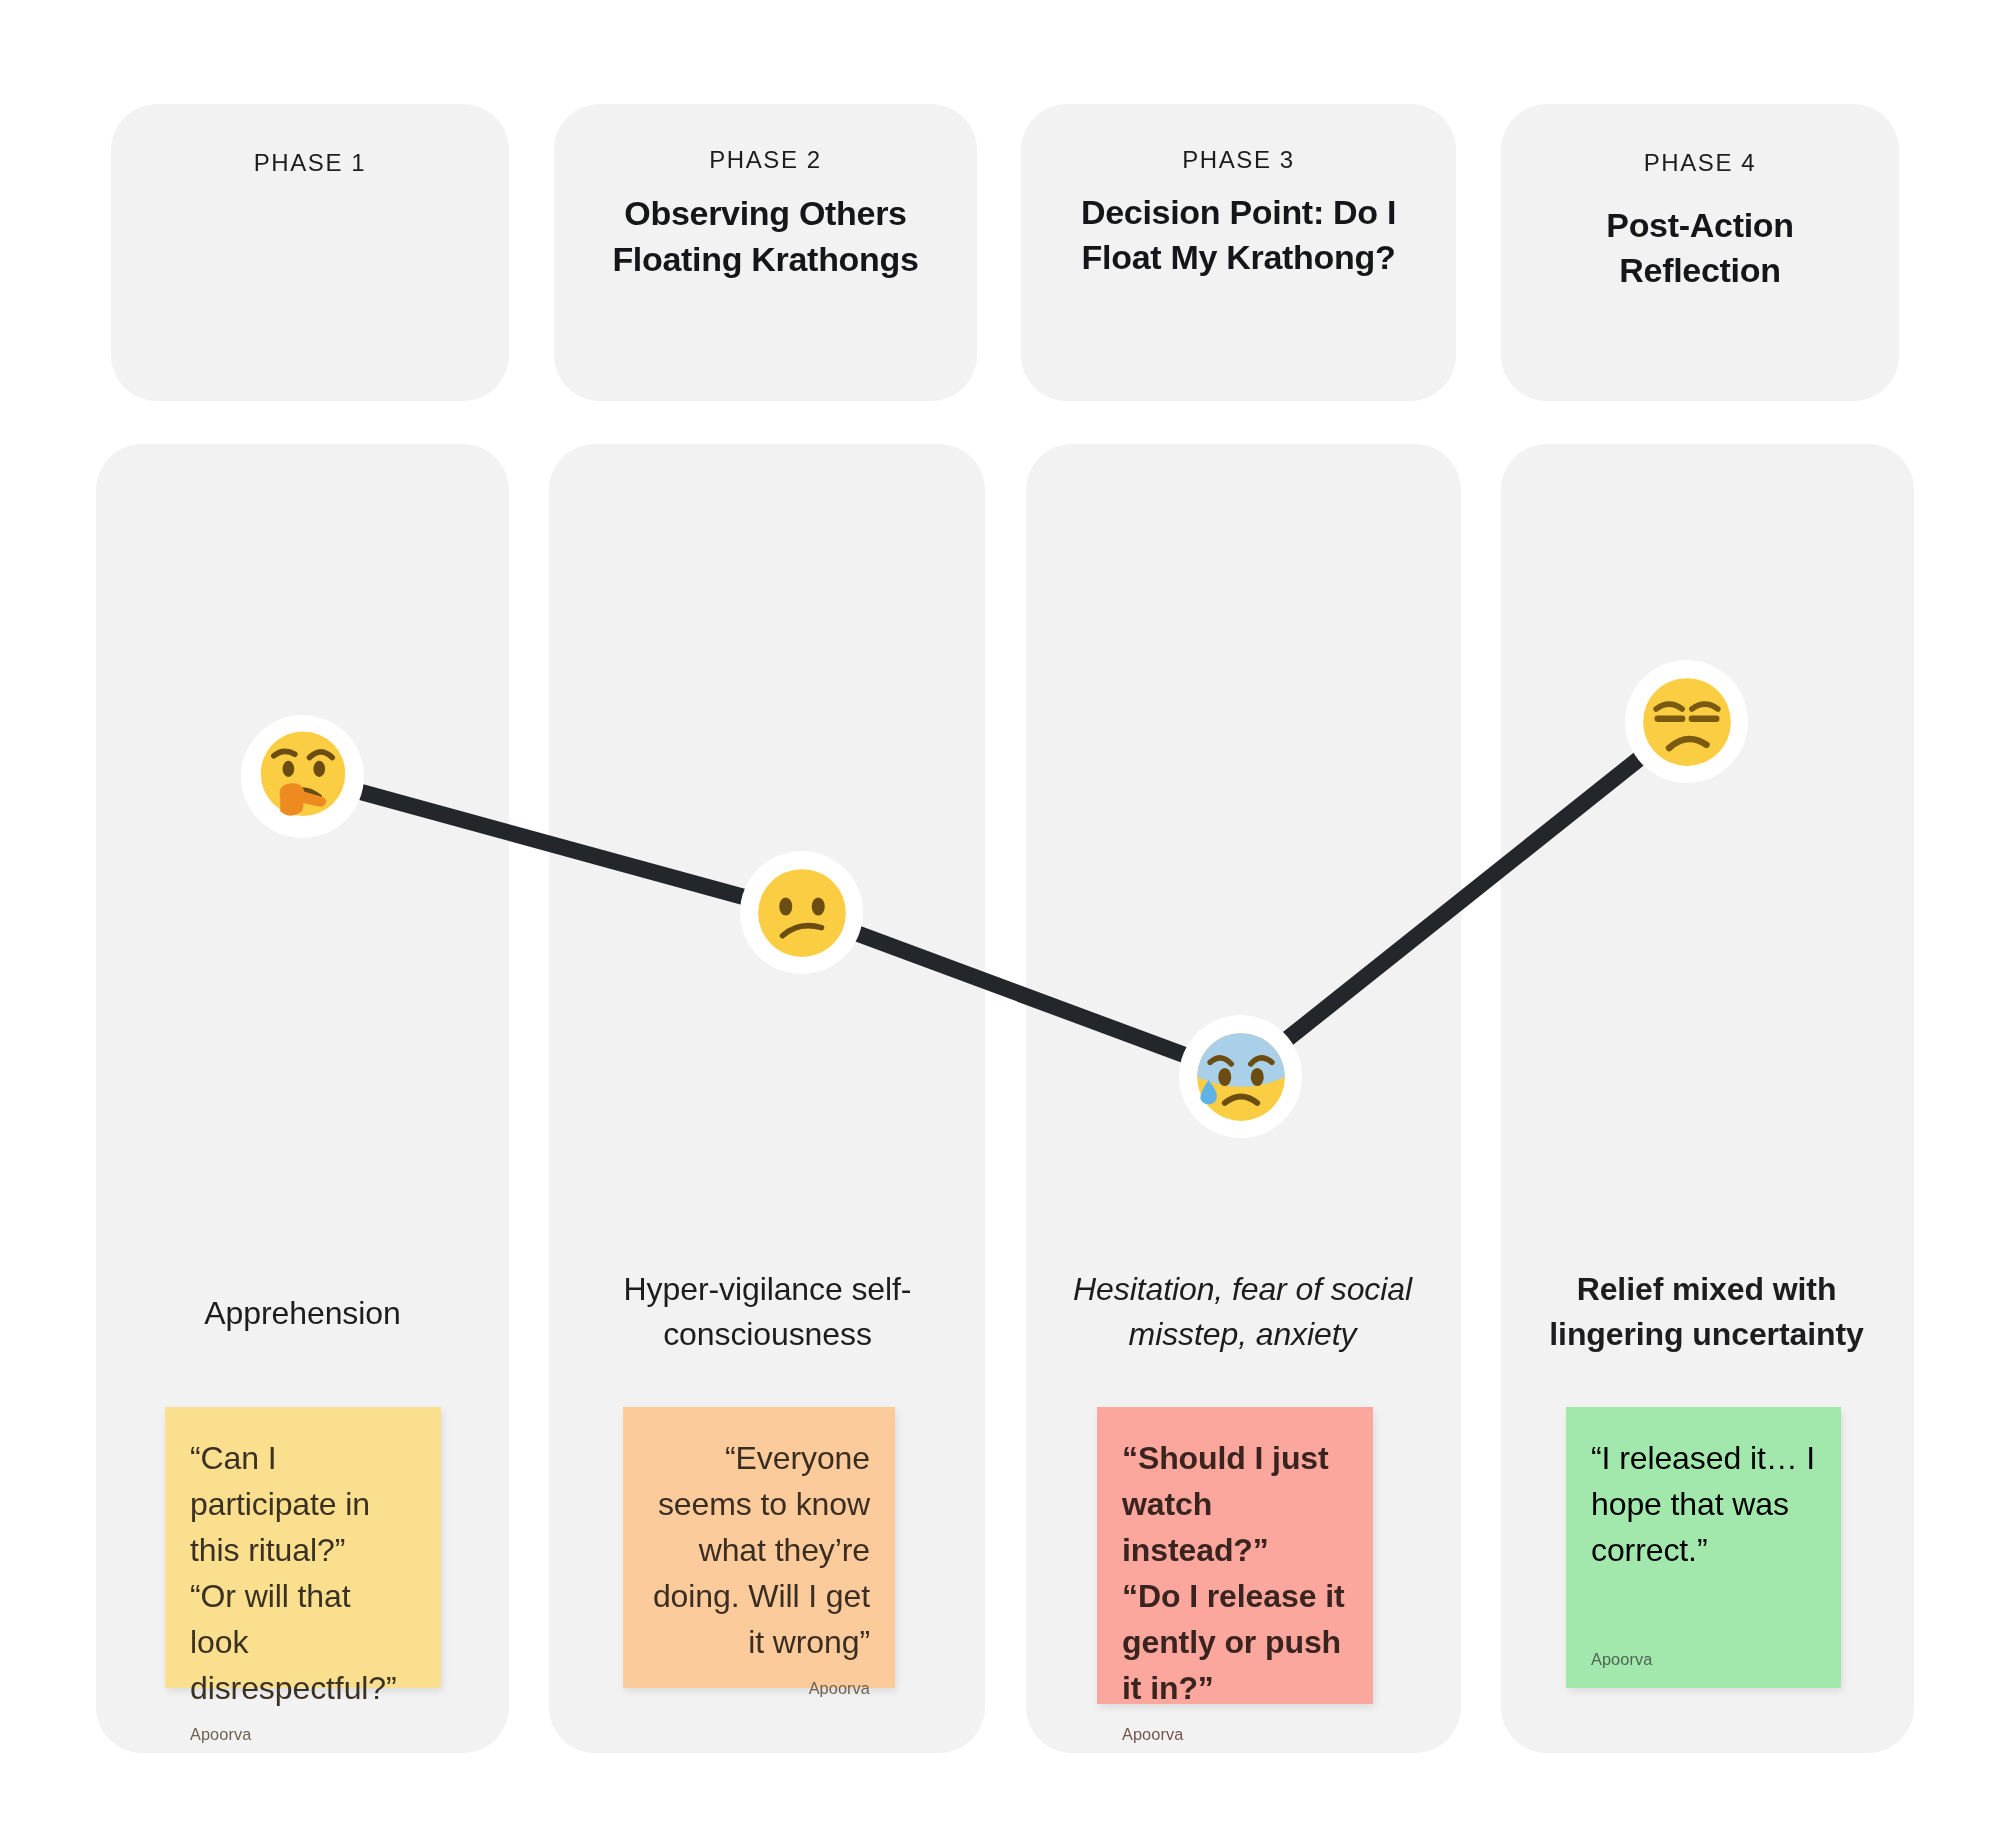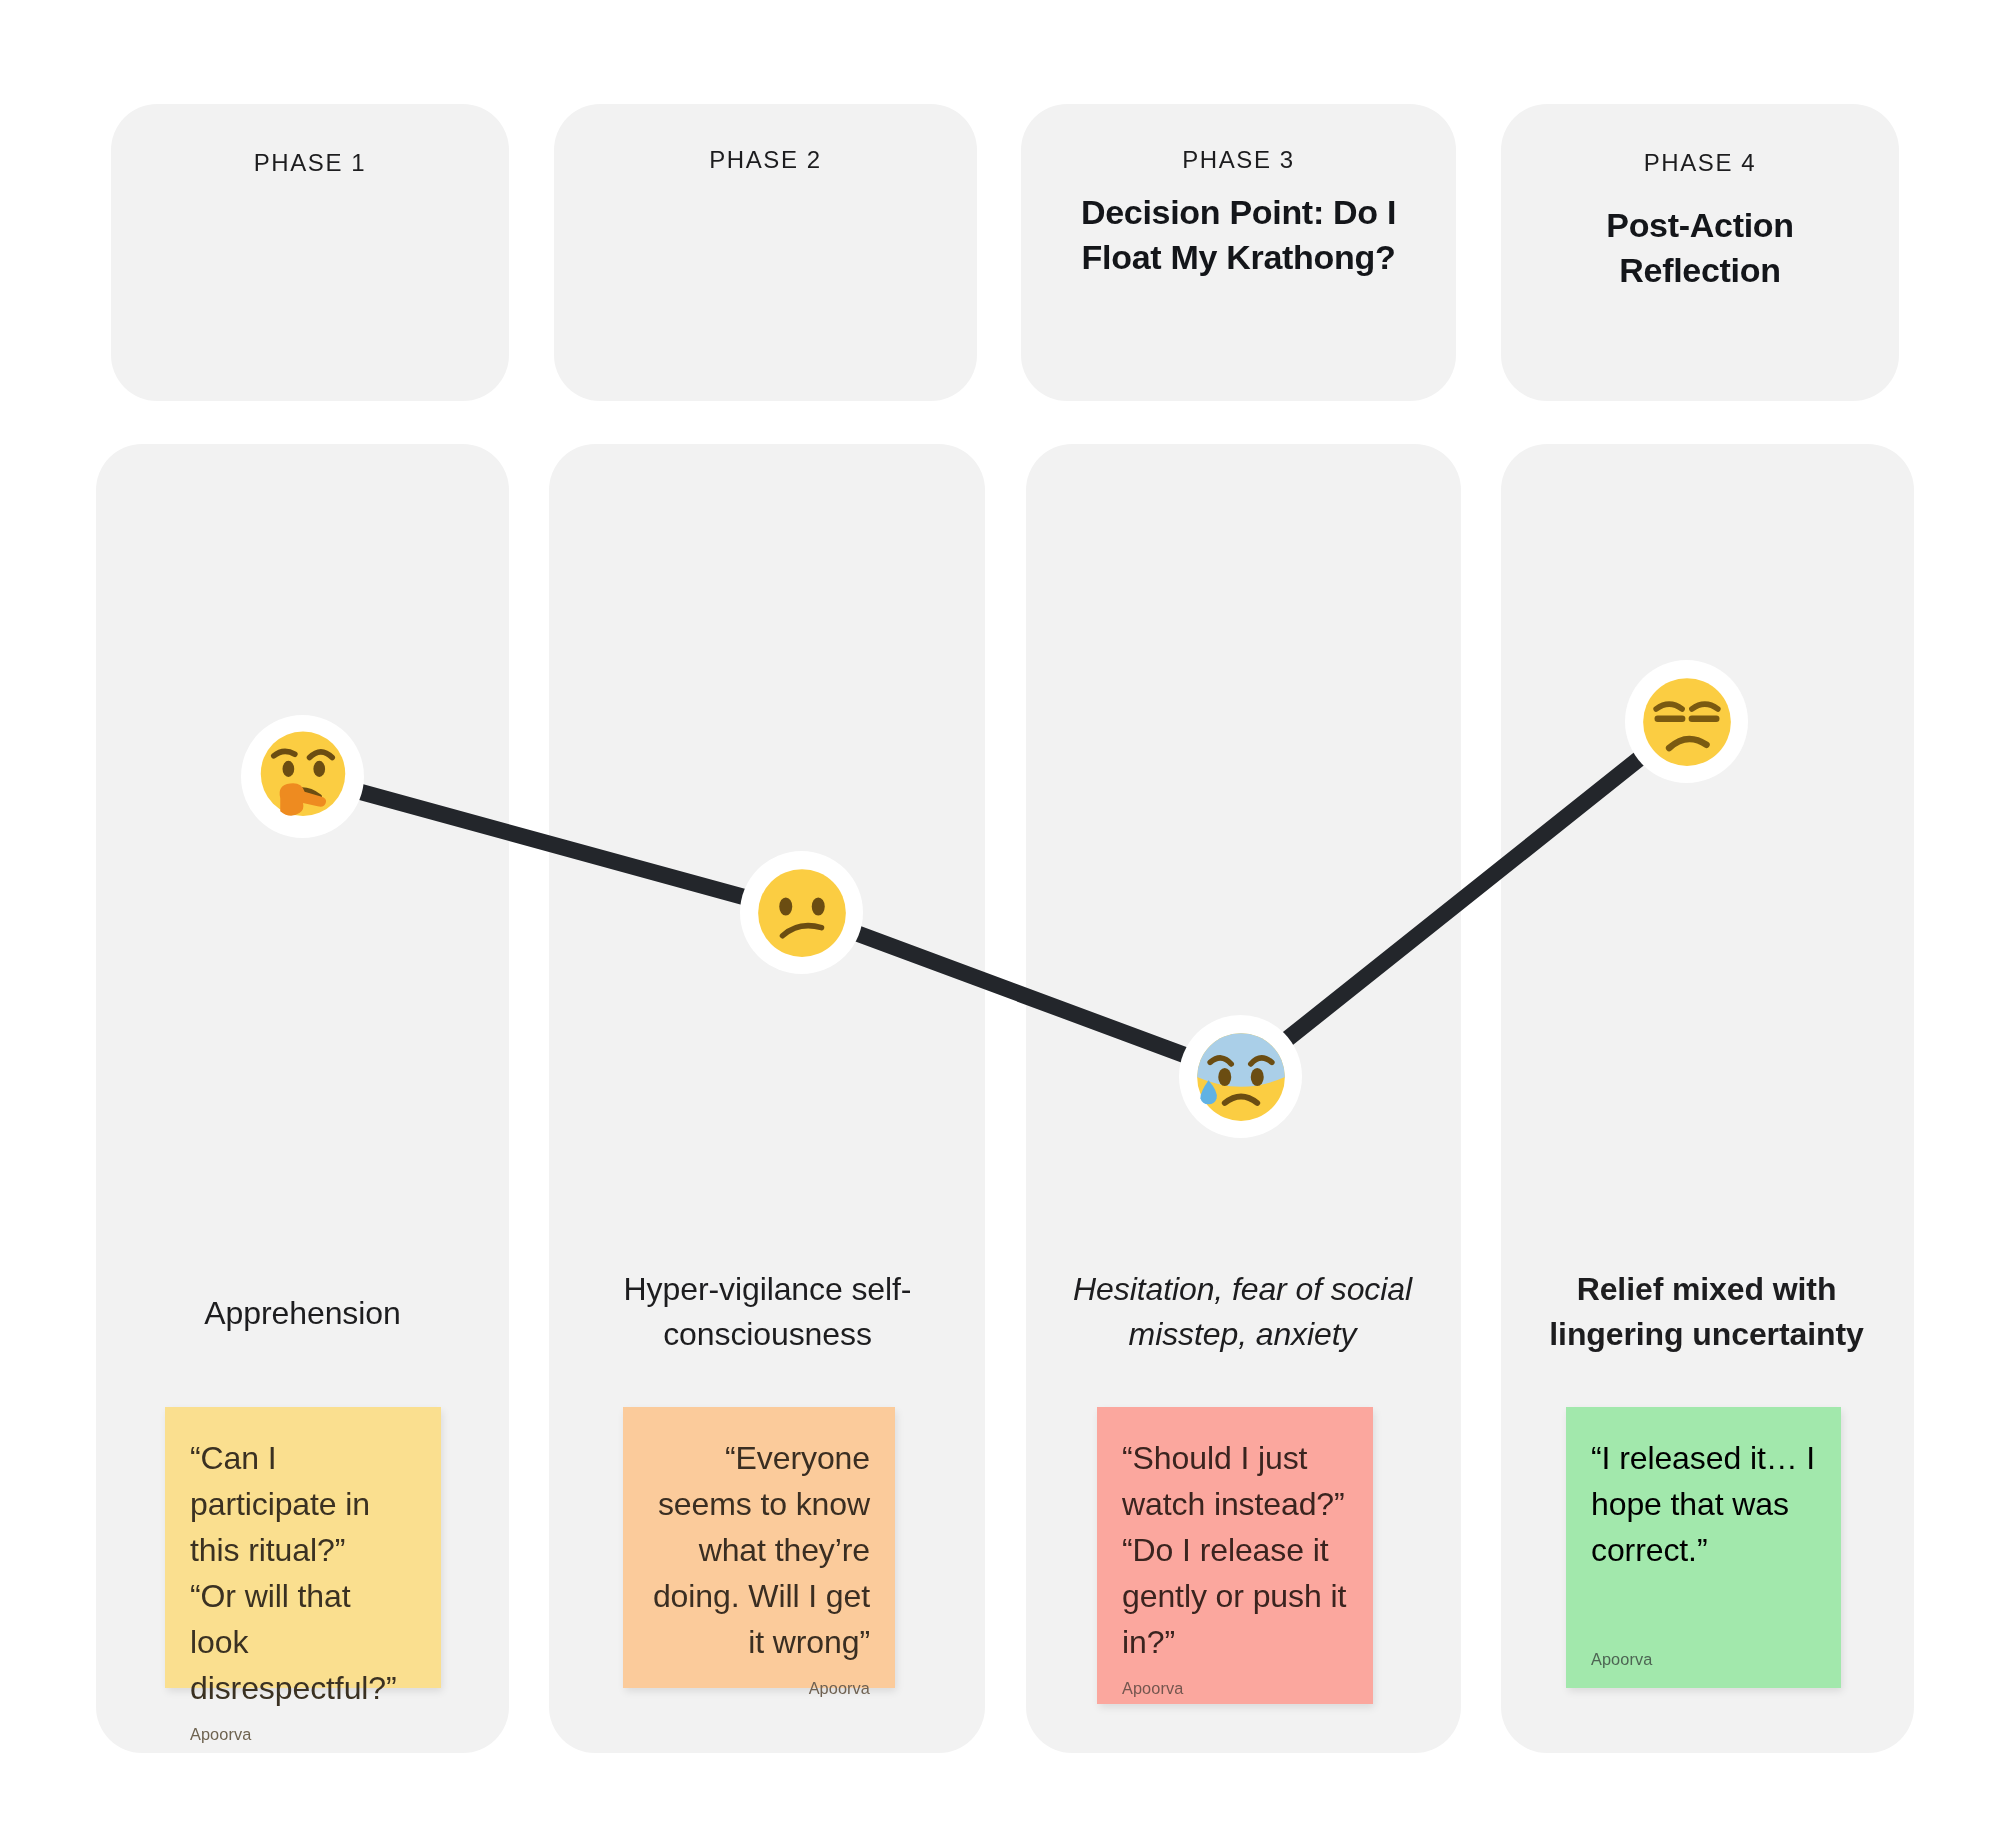--- a/index.html
+++ b/index.html
@@ -129,20 +129,21 @@
 <body>
 
 <div id="canvas">
 
   <div class="phase-header" style="left:111px; width:398px;">
     <div class="phase-kicker">PHASE 1</div>
   </div>
 
   <div class="phase-header" style="left:554px; width:423px; padding-top:42px;">
     <div class="phase-kicker">PHASE 2</div>
+    <div class="phase-title" style="margin-top:16.3px;">Observing Others Floating Krathongs</div>
   </div>
 
   <div class="phase-header" style="left:1021px; width:435px; padding-top:42px;">
     <div class="phase-kicker">PHASE 3</div>
     <div class="phase-title" style="margin-top:15px;">Decision Point: Do I Float My Krathong?</div>
   </div>
 
   <div class="phase-header" style="left:1501px; width:398px;">
     <div class="phase-kicker">PHASE 4</div>
     <div class="phase-title">Post-Action Reflection</div>
@@ -212,21 +213,21 @@
 “Or will that look disrespectful?”</div>
     <div class="sticky-author" style="color:#6e6350;">Apoorva</div>
   </div>
 
   <div class="sticky" style="left:623px; top:1407px; width:272px; height:281px; background:#fbcb9b;text-align:right;">
     <div class="sticky-text" style="color:#3a2e22;">“Everyone seems to know what they’re doing. Will I get it wrong”</div>
     <div class="sticky-author" style="color:#6e6050;">Apoorva</div>
   </div>
 
   <div class="sticky" style="left:1097px; top:1407px; width:276px; height:297px; background:#fba79e;">
-    <div class="sticky-text" style="color:#3a241f;">“Should I just watch instead?”
+    <div class="sticky-text" style="color:#3a241f;font-weight:bold;">“Should I just watch instead?”
 “Do I release it gently or push it in?”</div>
     <div class="sticky-author" style="color:#74564f;">Apoorva</div>
   </div>
 
   <div class="sticky" style="left:1566px; top:1407px; width:275px; height:281px; background:#a2e8ac;">
     <div class="sticky-text" style="color:#000000;">“I released it… I hope that was correct.”</div>
     <div class="sticky-author" style="color:#4d6553;">Apoorva</div>
   </div>
 
 </div>

